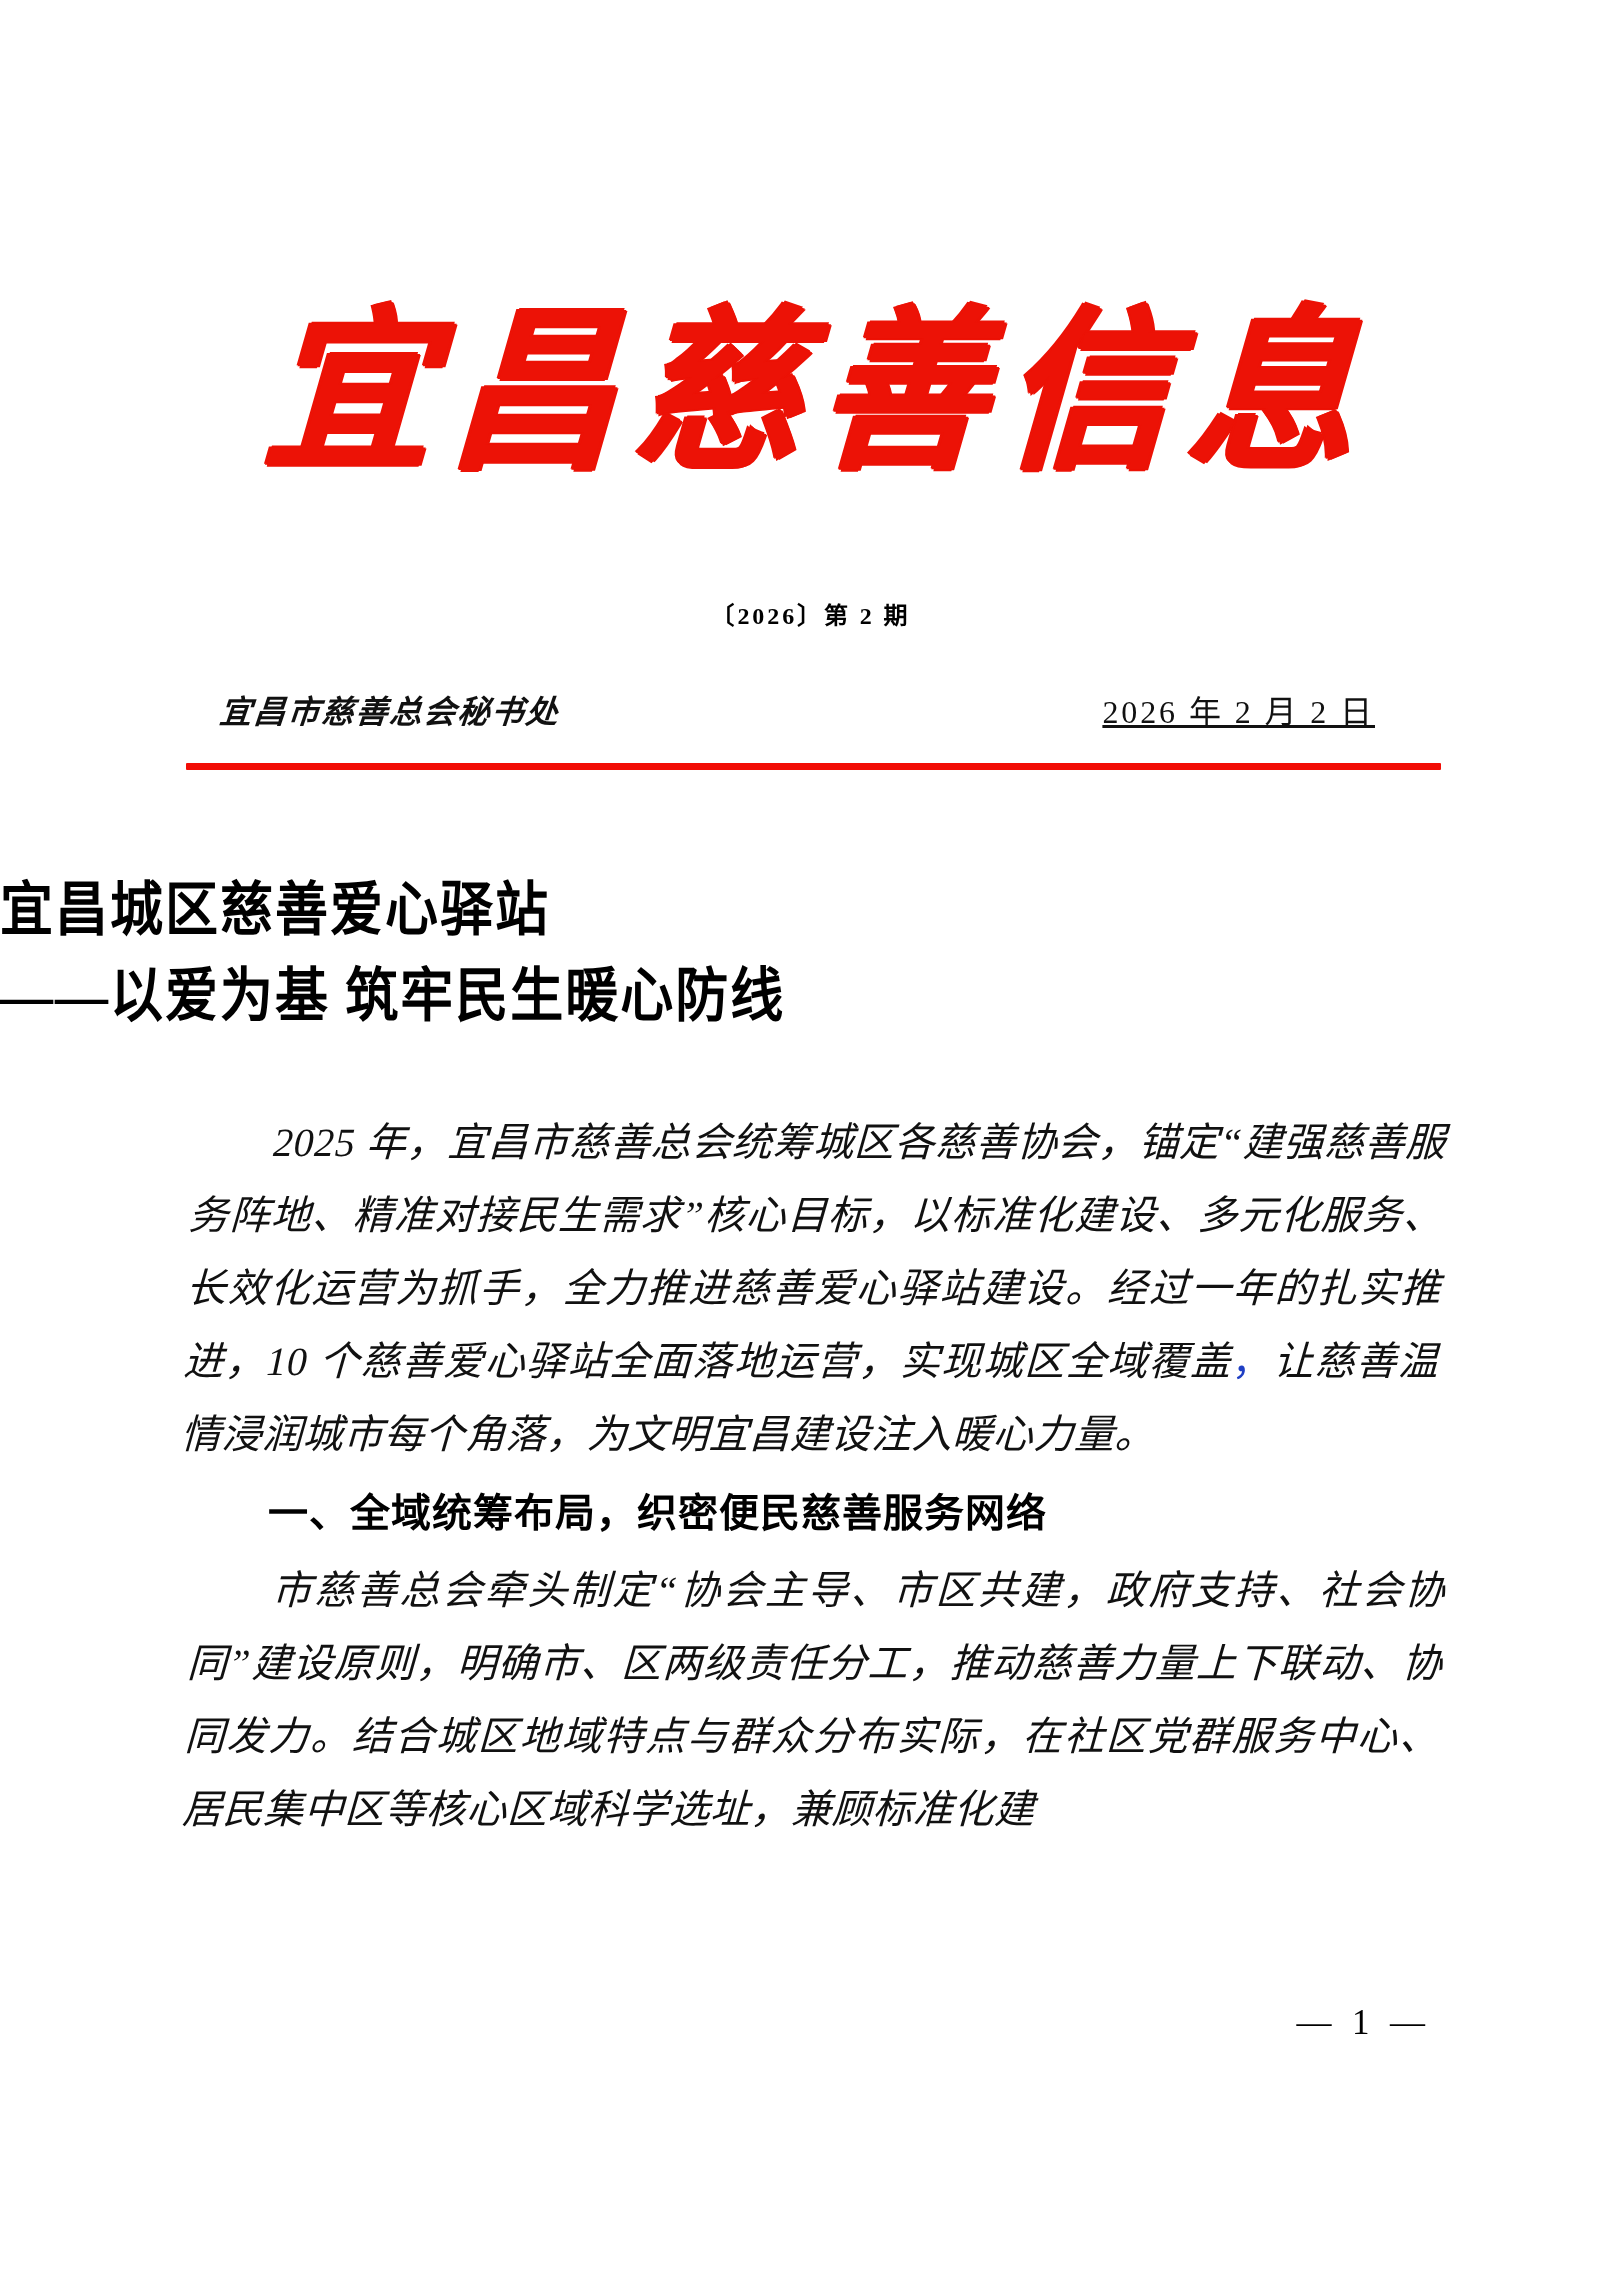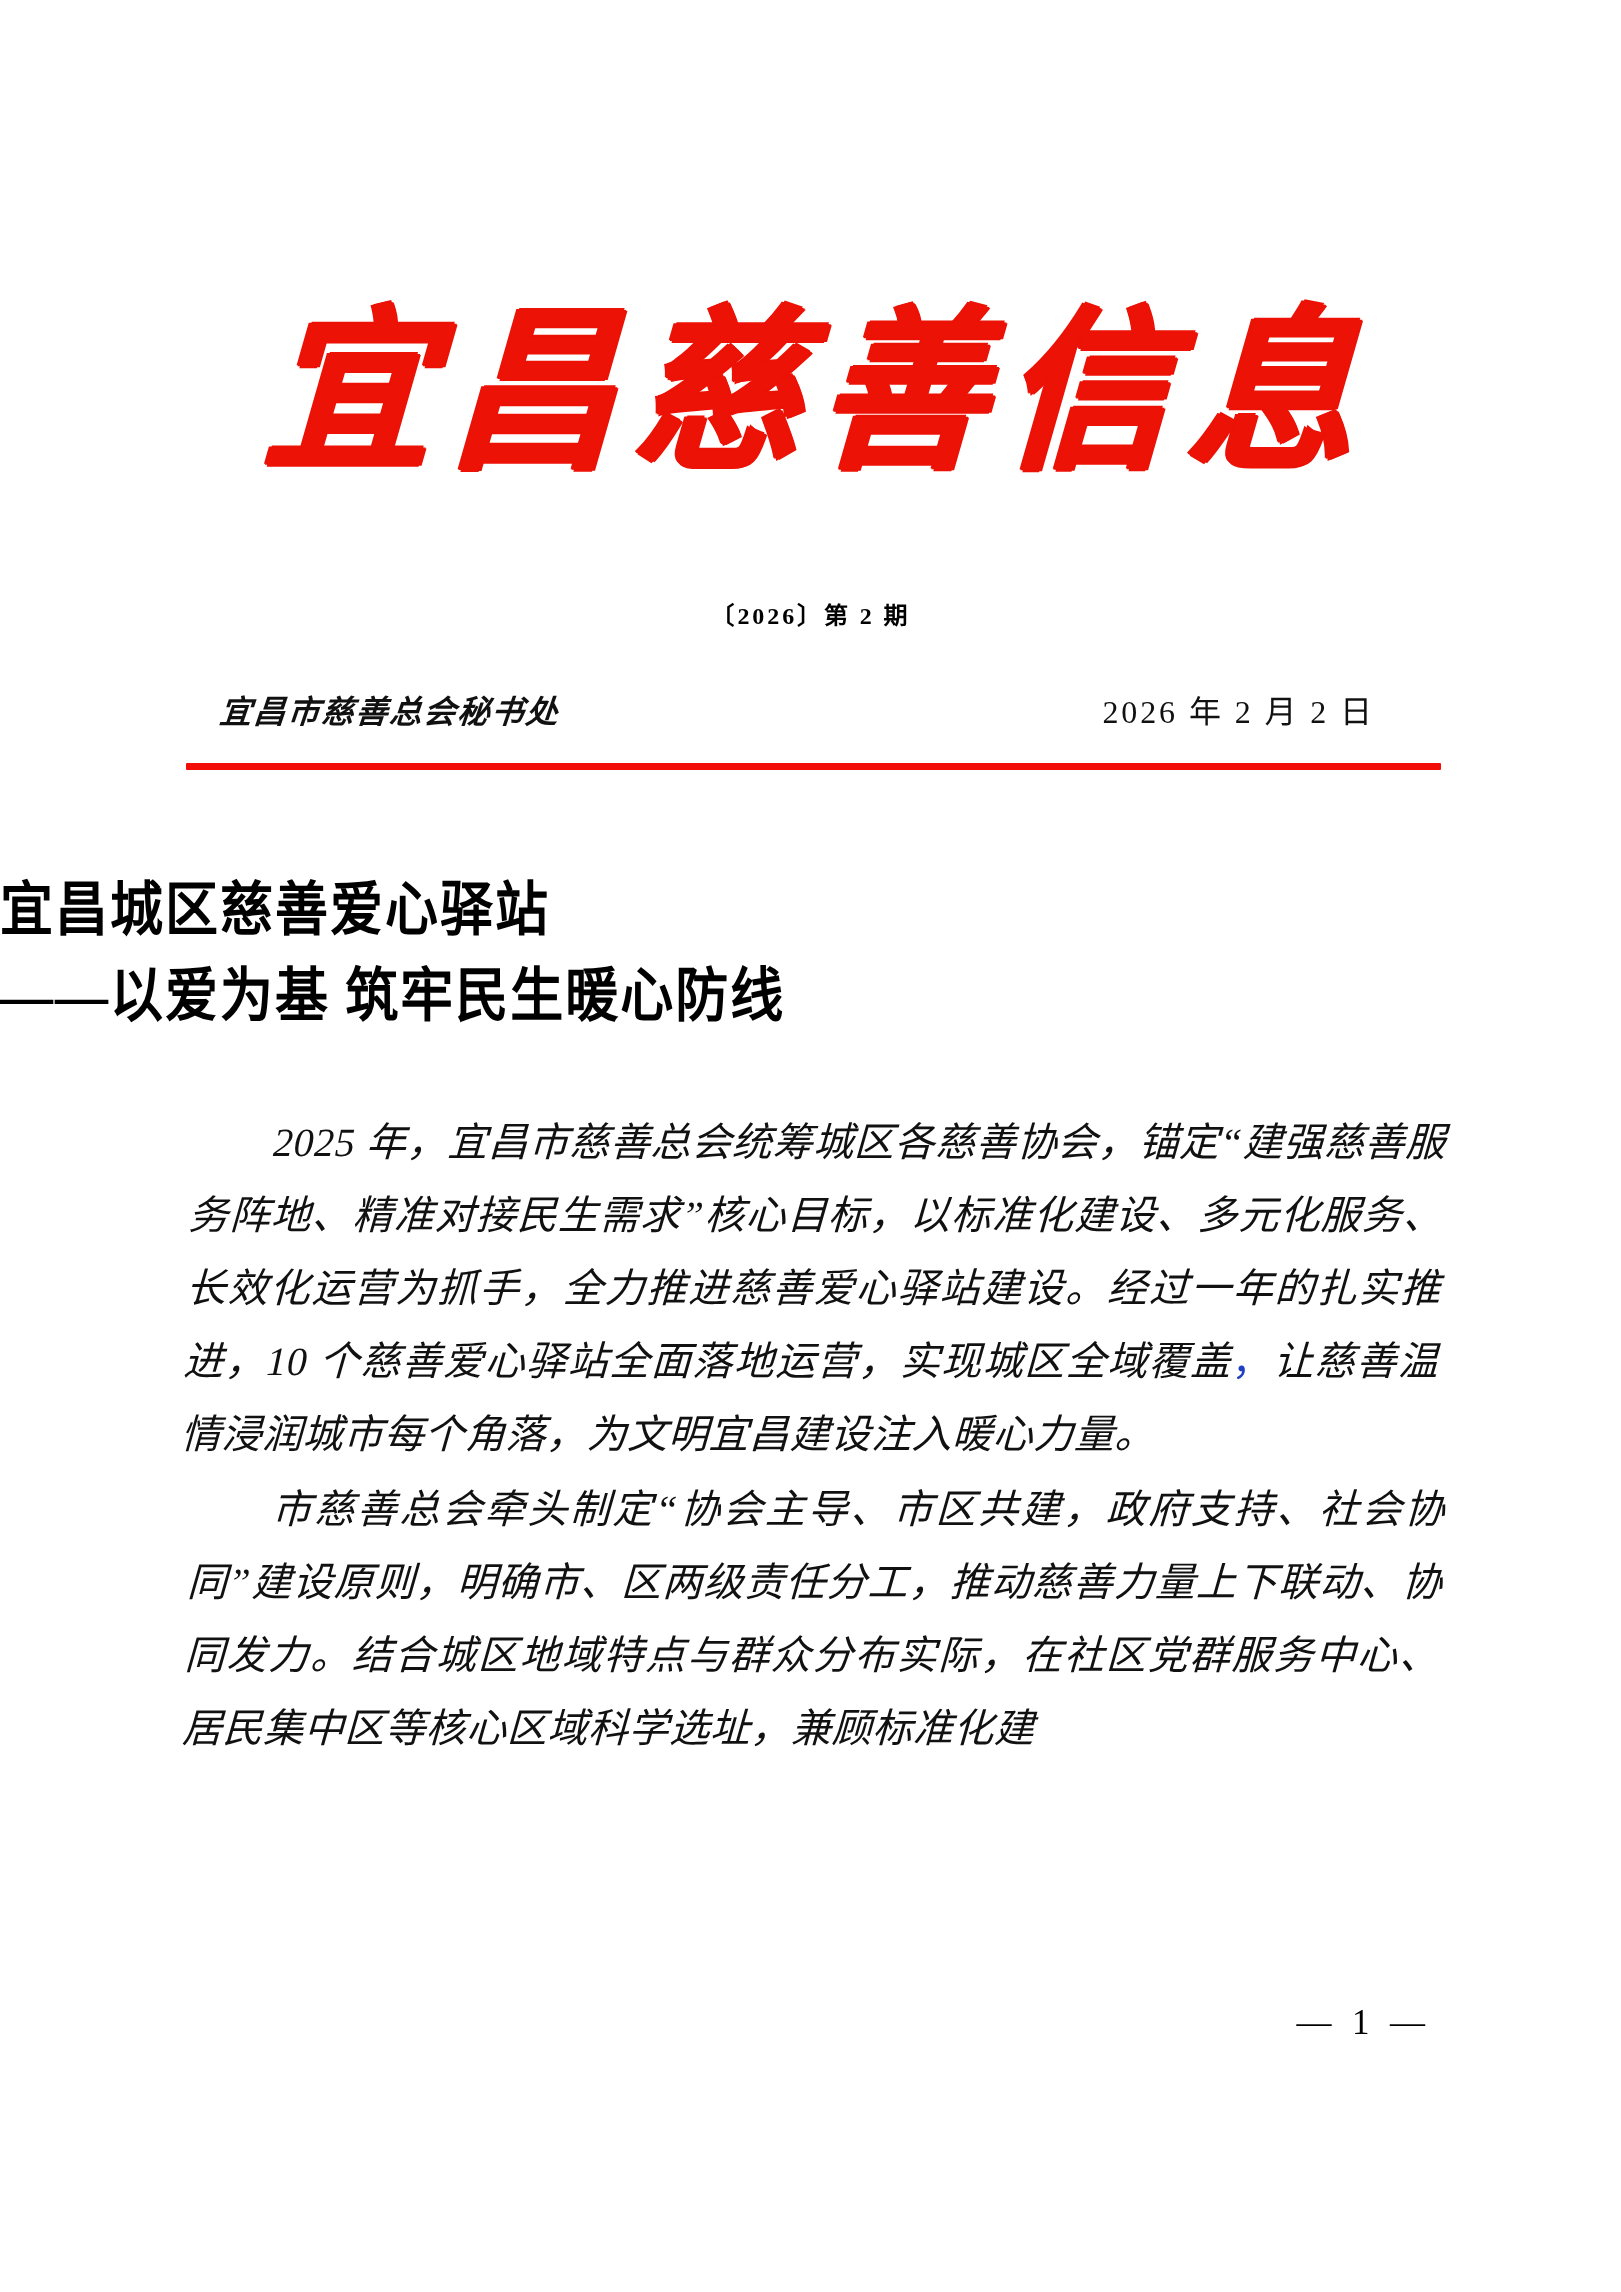--- a/index.html
+++ b/index.html
@@ -84,20 +84,21 @@
     transform: skewX(-5deg);
     transform-origin: left bottom;
   }
   .meta-date {
     font-family: "Liberation Serif", "DejaVu Serif", serif;
     font-size: 32px;
     font-weight: 500;
     letter-spacing: 2.9px;
     color: #111;
     padding-right: 29px;
+    text-decoration: underline;
   }
 
   
   .red-rule {
     position: absolute;
     top: 763px;
     left: 186px;
     width: 1255px;
     height: 6.9px;
     background: #f20d06;
@@ -192,20 +193,21 @@
 
   <div class="doc-title">
     <span class="doc-title-main">宜昌城区慈善爱心驿站</span>
     <span class="doc-title-sub">——以爱为基  筑牢民生暖心防线</span>
   </div>
 
   <div class="body-block">
 
     <p class="para"><span>2025 年，宜昌市慈善总会统筹城区各慈善协会，锚定“建强慈善服务阵地、精准对接民生需求”核心目标，以标准化建设、多元化服务、长效化运营为抓手，全力推进慈善爱心驿站建设。经过一年的扎实推进，10 个慈善爱心驿站全面落地运营，实现城区全域覆盖</span><span class="blue-mark">，</span><span>让慈善温情浸润城市每个角落，为文明宜昌建设注入暖心力量。</span></p>
 
+    <h2 class="section-heading">一、全域统筹布局，织密便民慈善服务网络</h2>
 
     <p class="para">市慈善总会牵头制定“协会主导、市区共建，政府支持、社会协同”建设原则，明确市、区两级责任分工，推动慈善力量上下联动、协同发力。结合城区地域特点与群众分布实际，在社区党群服务中心、居民集中区等核心区域科学选址，兼顾标准化建</p>
 
   </div>
 
   <div class="page-number">— 1 —</div>
 
 </div>
 
 

